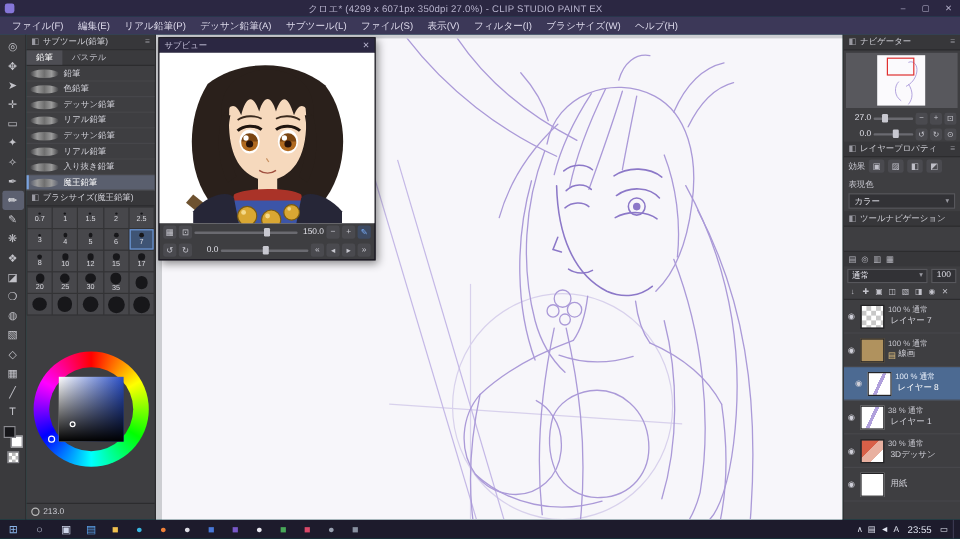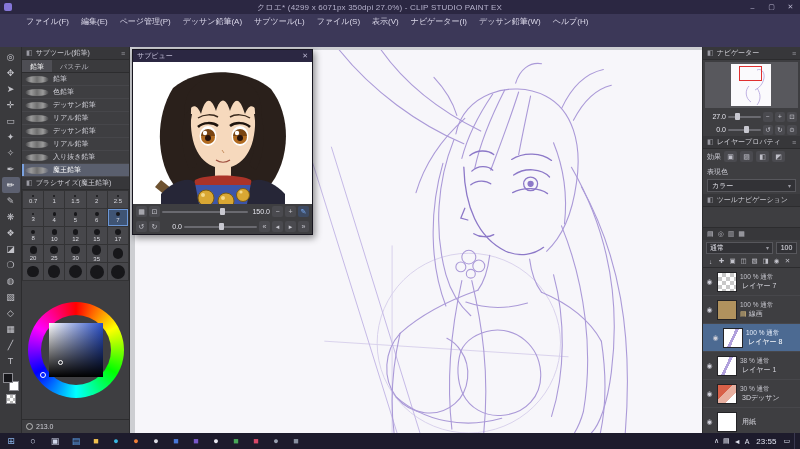--- a/index.html
+++ b/index.html
@@ -5,21 +5,21 @@
 *{box-sizing:border-box;margin:0;padding:0}
 html,body{width:800px;height:449px;overflow:hidden;background:#141414;font-family:"Liberation Sans","DejaVu Sans",sans-serif;-webkit-user-select:none;user-select:none}
 .app{position:relative;width:800px;height:449px;display:flex;flex-direction:column;color:#d6d4e2;background:#0f766e}
 
 .titlebar{height:14px;background:#2b2742;display:flex;align-items:center;font-size:8px;color:#b6b2cc;flex:0 0 auto}
 .tb-appicon{width:8px;height:8px;background:#8576d8;border-radius:2px;margin:0 4px;flex:0 0 auto}
 .tb-title{flex:1;text-align:center;white-space:nowrap;overflow:hidden;letter-spacing:.2px}
 .winbtns{display:flex;flex:0 0 auto}
 .winbtn{width:19px;height:14px;display:flex;align-items:center;justify-content:center;font-size:7px;color:#b6b2cc}
 
-.menubar{height:33px;background:#3c3858;display:flex;align-items:flex-start;padding-left:20px;flex:0 0 auto}
+.menubar{height:15px;background:#3c3858;display:flex;align-items:flex-end;padding-left:4px;flex:0 0 auto}
 .menu-item{font-size:8px;color:#dcd9ea;padding:0 6px;line-height:15px;white-space:nowrap}
 
 .tabbar{height:12px;background:#272433;display:flex;align-items:flex-end;flex:0 0 auto}
 .tab-ico{font-size:7px;color:#9a96ae;padding:0 3px;line-height:12px}
 .doc-tab{height:12px;background:#4a4660;color:#e8e6f2;font-size:7.5px;line-height:11px;padding:0 12px;border-top:1px solid #6a668a}
 
 .main{flex:1;display:flex;min-height:0}
 .toolstrip{width:22px;background:#3a3a3d;border-right:1px solid #2c2c2e;display:flex;flex-direction:column;align-items:center;padding-top:2px;flex:0 0 auto;overflow:hidden}
 .tool-btn{width:18px;height:16px;display:flex;align-items:center;justify-content:center;font-size:9px;color:#c2c2c8;border-radius:2px;flex:0 0 auto}
 .tool-btn.sel{background:#5c6070;color:#fff}
@@ -128,33 +128,33 @@
       <span class="winbtn">✕</span>
     </span>
   </div>
 
   <div class="menubar">
 
       <span class="menu-item">ファイル(F)</span>
 
       <span class="menu-item">編集(E)</span>
 
-      <span class="menu-item">ページ管理(P)</span>
+      <span class="menu-item">リアル鉛筆(P)</span>
 
       <span class="menu-item">デッサン鉛筆(A)</span>
 
       <span class="menu-item">サブツール(L)</span>
 
       <span class="menu-item">ファイル(S)</span>
 
       <span class="menu-item">表示(V)</span>
 
-      <span class="menu-item">ナビゲーター(I)</span>
-
-      <span class="menu-item">デッサン鉛筆(W)</span>
+      <span class="menu-item">フィルター(I)</span>
+
+      <span class="menu-item">ブラシサイズ(W)</span>
 
       <span class="menu-item">ヘルプ(H)</span>
 
   </div>
 
 
   <div class="main">
 
     <div class="toolstrip">
 

